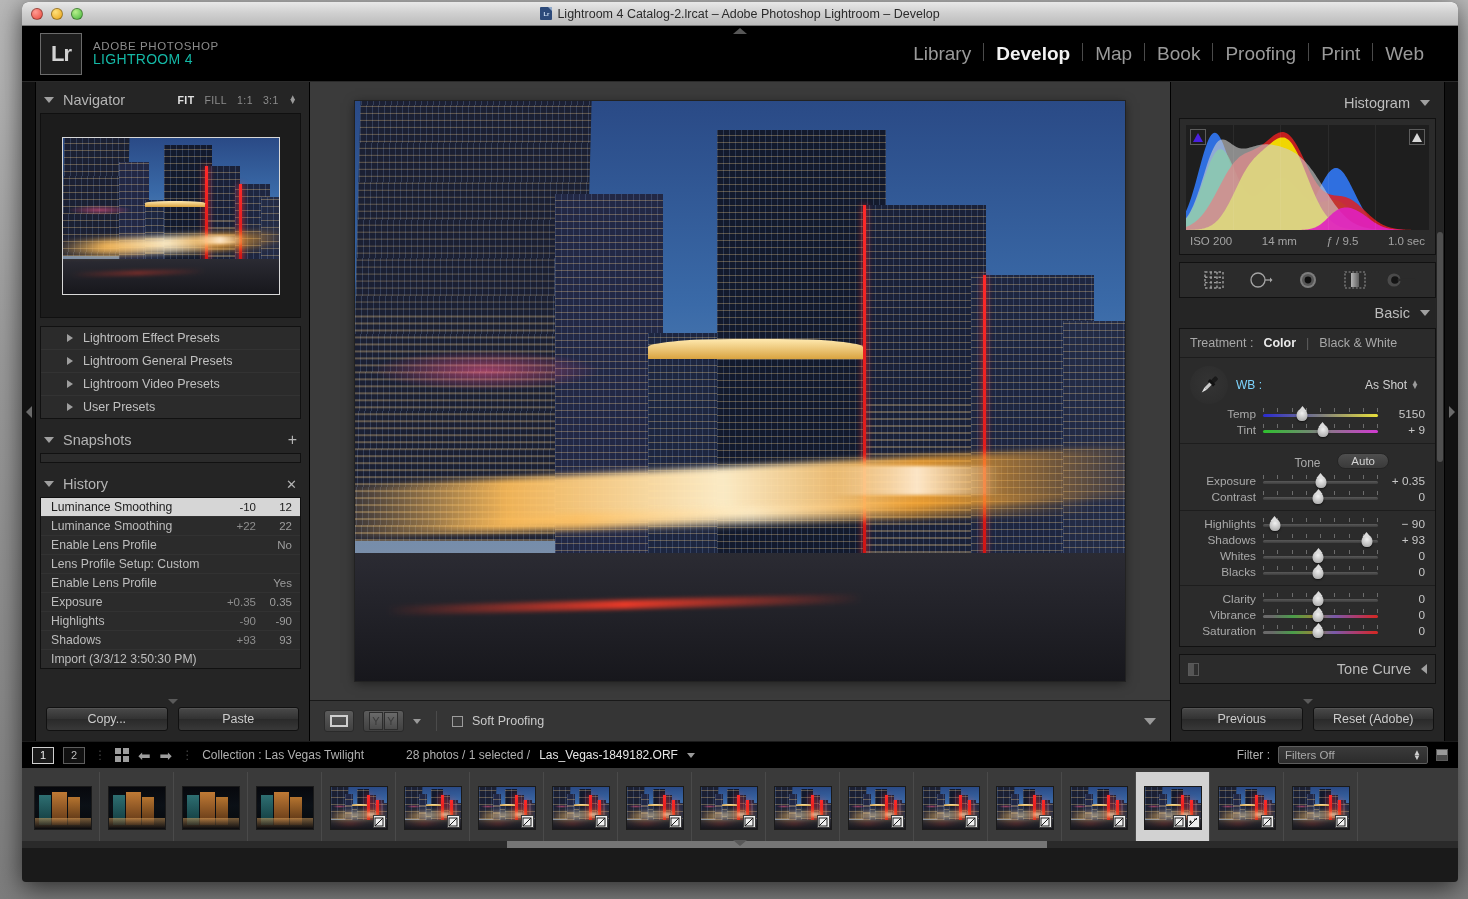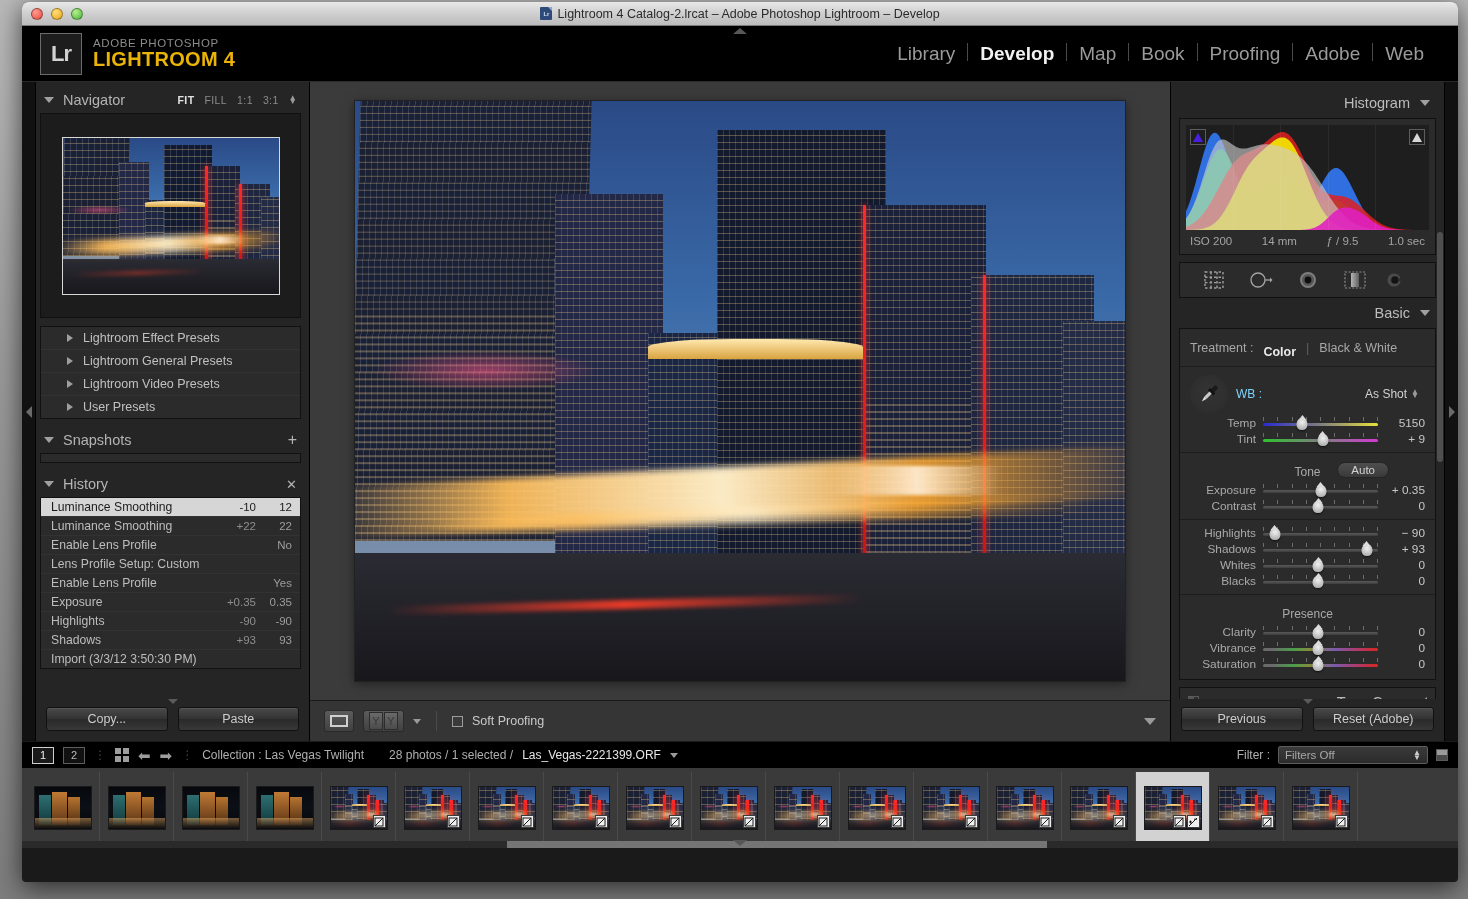--- a/index.html
+++ b/index.html
@@ -52,21 +52,21 @@
     border-bottom:1px solid #2a2a2a;
   }
   #identity { display:flex; align-items:center; gap:11px; padding-left:18px; }
   #lr-badge {
     width:42px;height:42px;background:#1d1d1d;border:1px solid #6b6b6b;
     display:flex;align-items:center;justify-content:center;
     color:#d2d2d2;font-size:22px;font-weight:bold;letter-spacing:-1px;
   }
   #identity-words { line-height:1.05; }
   #ident-sub { font-size:11.5px; color:#8b8b8b; letter-spacing:.6px; }
-  #ident-main { font-size:20px; color:#eab308; letter-spacing:.3px; font-weight:700; }
+  #ident-main { font-size:14px; color:#14b8a6; letter-spacing:.3px; font-weight:400; }
   #modules { margin-left:auto; padding-right:22px; display:flex; align-items:flex-start; gap:0; }
   .module {
     font-size:19px; color:#9a9a9a; padding:0 12px; cursor:pointer; font-weight:300;
   }
   .module.active { color:#f2f2f2; font-weight:600; }
   .msep { width:1px; height:18px; background:#4a4a4a; }
   #top-arrow {
     position:absolute; left:50%; top:2px; transform:translateX(-50%);
     width:0;height:0;border-left:7px solid transparent;border-right:7px solid transparent;
     border-bottom:6px solid #575757;
@@ -204,21 +204,21 @@
   }
   .pnl-header .ttl { margin-left:auto; }
   .pnl-header .caret-d { margin-left:10px; width:0;height:0;border-left:5px solid transparent;border-right:5px solid transparent;border-top:6px solid #a0a0a0; }
   .sw-box { width:11px;height:13px;border:1px solid #5a5a5a; background:linear-gradient(90deg,#555 50%,#2e2e2e 50%); }
 
   #basic-box { background:#2b2b2b; border:1px solid #111; }
   #treatment-row {
     display:flex; align-items:center; gap:10px; padding:7px 10px;
     border-bottom:1px solid #1c1c1c; font-size:12.5px; color:#a8a8a8; font-weight:300;
   }
-  #treatment-row .sel { color:#eaeaea; font-weight:600;margin-top:9px; }
+  #treatment-row .sel { color:#eaeaea; font-weight:600; }
   .tsep { color:#5e5e5e; }
 
   #wb-row { display:flex; align-items:center; padding:8px 10px 2px 10px; gap:8px; }
   #eyedropper {
     width:38px;height:38px;border-radius:50%;
     background:radial-gradient(circle at 50% 45%, #343434, #2b2b2b);
     display:flex;align-items:center;justify-content:center; position:relative; cursor:pointer;
   }
   #wb-labels { flex:1; display:flex; align-items:center; justify-content:space-between; padding-right:6px; }
   .wb-lbl { font-size:12px;color:#7dd3fc;font-weight:300; }
@@ -364,21 +364,21 @@
         <div class="module">Library</div>
         <div class="msep"></div>
         <div class="module active">Develop</div>
         <div class="msep"></div>
         <div class="module">Map</div>
         <div class="msep"></div>
         <div class="module">Book</div>
         <div class="msep"></div>
         <div class="module">Proofing</div>
         <div class="msep"></div>
-        <div class="module">Adobe</div>
+        <div class="module">Print</div>
         <div class="msep"></div>
         <div class="module">Web</div>
       </div>
   </div>
 
   <div id="lr-body">
 
     <div class="edge-toggle">
       <div class="tri tri-left"></div>
     </div>
@@ -860,21 +860,20 @@
                     <i></i>
                   </span>
                   <span class="sl-track"></span>
                   <span class="sl-thumb" style="left: 48%;"></span>
                 </span>
                 <span class="sl-val">0</span>
               </div>
             </div>
 
           <div class="grp-div"></div>
-          <div class="grp-title">Presence</div>
           <div id="presence-sliders">
               <div class="slider-row">
                 <span class="sl-label">Clarity</span>
                 <span class="sl-track-wrap">
                   <span class="sl-ticks">
                     <i></i>
                     <i></i>
                     <i></i>
                     <i></i>
                     <i></i>
@@ -960,22 +959,22 @@
     <span class="grid-ico">
         <i></i>
         <i></i>
         <i></i>
         <i></i>
       </span>
     <span class="arrow-ico">⬅</span>
     <span class="arrow-ico">➡</span>
     <span class="sb-dotsep">⋮</span>
     <span class="sb-text">Collection : Las Vegas Twilight</span>
-    <span class="sb-text" style="margin-left:16px">28 photos / 1 selected /</span>
-    <span class="sb-text bright">Las_Vegas-2221399.ORF</span>
+    <span class="sb-text" style="margin-left:33px">28 photos / 1 selected /</span>
+    <span class="sb-text bright">Las_Vegas-1849182.ORF</span>
     <span class="tb-caret"></span>
     <div id="sb-right">
       <span class="sb-text">Filter :</span>
       <div id="filter-select">
         <span>Filters Off</span>
         <span class="stepper2">
             <span>▲</span>
             <span>▼</span>
           </span>
       </div>

